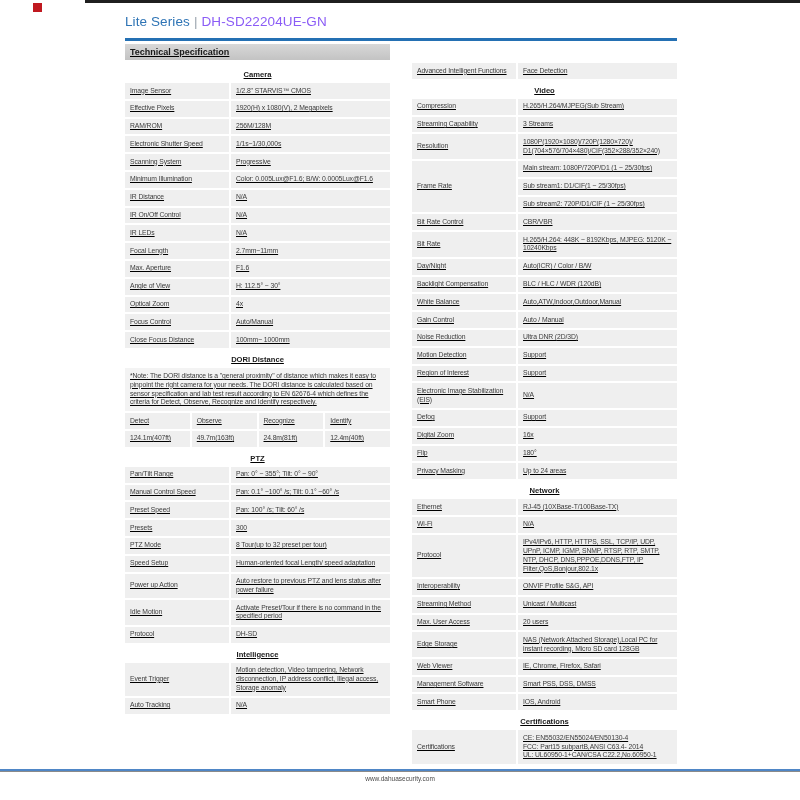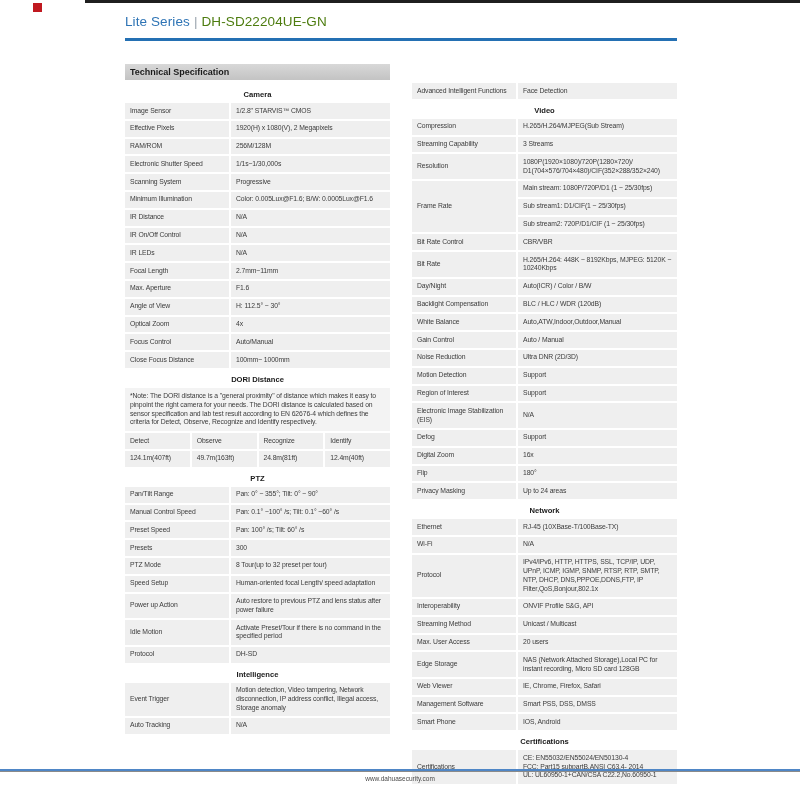--- a/index.html
+++ b/index.html
@@ -6,24 +6,24 @@
   .page {
     position:relative; width:800px; height:800px; background:#ffffff;
     font-family:"Liberation Sans", sans-serif; overflow:hidden;
   }
   .top-bar { position:absolute; left:85px; top:0; width:715px; height:3px; background:#1f1f1f; }
   .brand-mark { position:absolute; left:33px; top:3px; width:9px; height:9px; background:#c01920; }
 
   .title-block { position:absolute; left:125px; top:14px; width:552px; font-size:13.5px; color:#3d3d3d; letter-spacing:0.1px; }
   .title-series { color:#2e74b5; }
   .title-sep { color:#9aa4ad; padding:0 4px; }
-  .title-model { color:#4d7c0f; }
+  .title-model { color:#8b5cf6; }
   .title-rule { position:absolute; left:125px; top:38px; width:552px; height:3px; background:#2470b3; }
 
-  .content { position:absolute; left:125px; top:64px; width:552px; display:flex; }
+  .content { position:absolute; left:125px; top:44px; width:552px; display:flex;text-decoration:underline; }
   .col { width:265px; }
   .col-left { margin-right:22px; }
   .col-right { margin-top:19px; }
 
   .tech-bar {
     height:16px; background:linear-gradient(#d8d8d8,#c3c3c3);
     display:flex; align-items:center; padding-left:5px; box-sizing:border-box;
     font-size:9px; font-weight:bold; color:#1a1a1a; margin-bottom:5px;
   }
 

